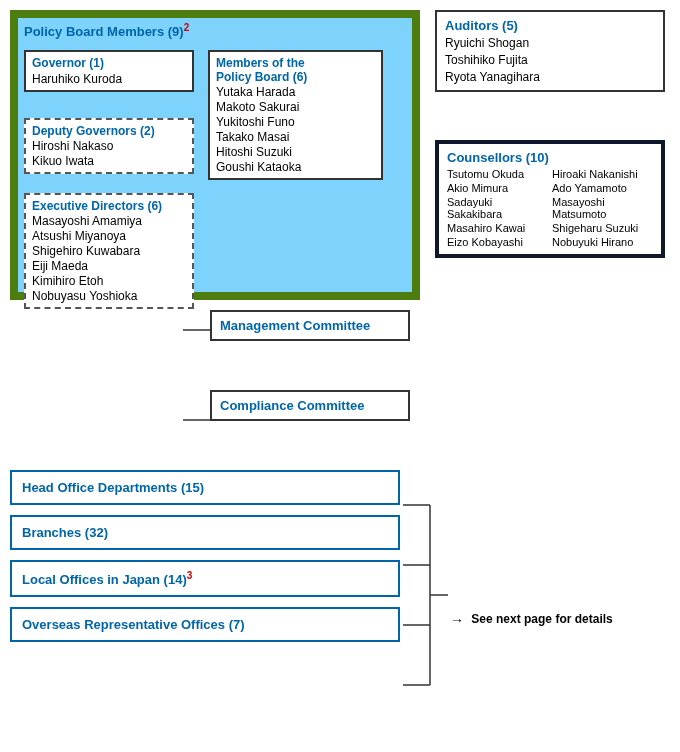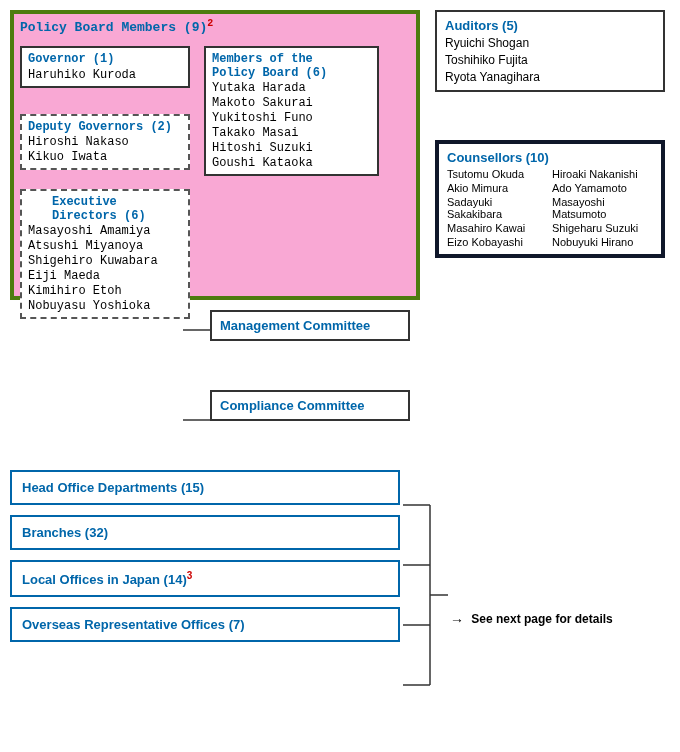--- a/index.html
+++ b/index.html
@@ -15,28 +15,27 @@
 
     .main-container {
       width: 680px;
       min-height: 752px;
       padding: 10px;
       position: relative;
     }
 
     
     .policy-board-outer {
-      border: 4px solid #4d7c0f;
-      background: #f9a8d4;
+      border: 8px solid #4d7c0f;
+      background: #7dd3fc;
       position: absolute;
       top: 10px;
       left: 10px;
       width: 410px;
       height: 290px;
-      font-family: Liberation Mono, monospace;
     }
 
     .policy-board-title {
       color: #0066aa;
       font-weight: bold;
       font-size: 13px;
       padding: 4px 6px 2px 6px;
     }
 
     .policy-board-title sup {
@@ -96,21 +95,20 @@
       top: 175px;
       left: 6px;
       width: 170px;
       padding: 4px 6px;
     }
 
     .exec-title {
       color: #0066aa;
       font-weight: bold;
       font-size: 12px;
-      margin-left: 24px;
     }
 
     .exec-name {
       font-size: 12px;
       margin-top: 1px;
     }
 
     
     .members-box {
       border: 2px solid #333;

